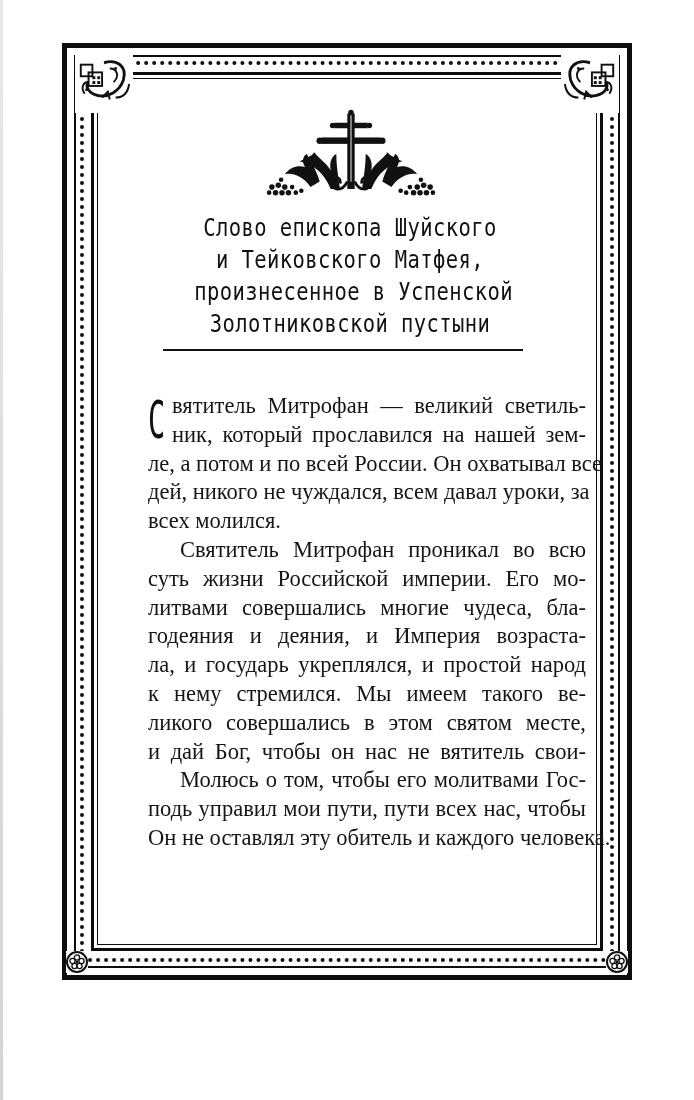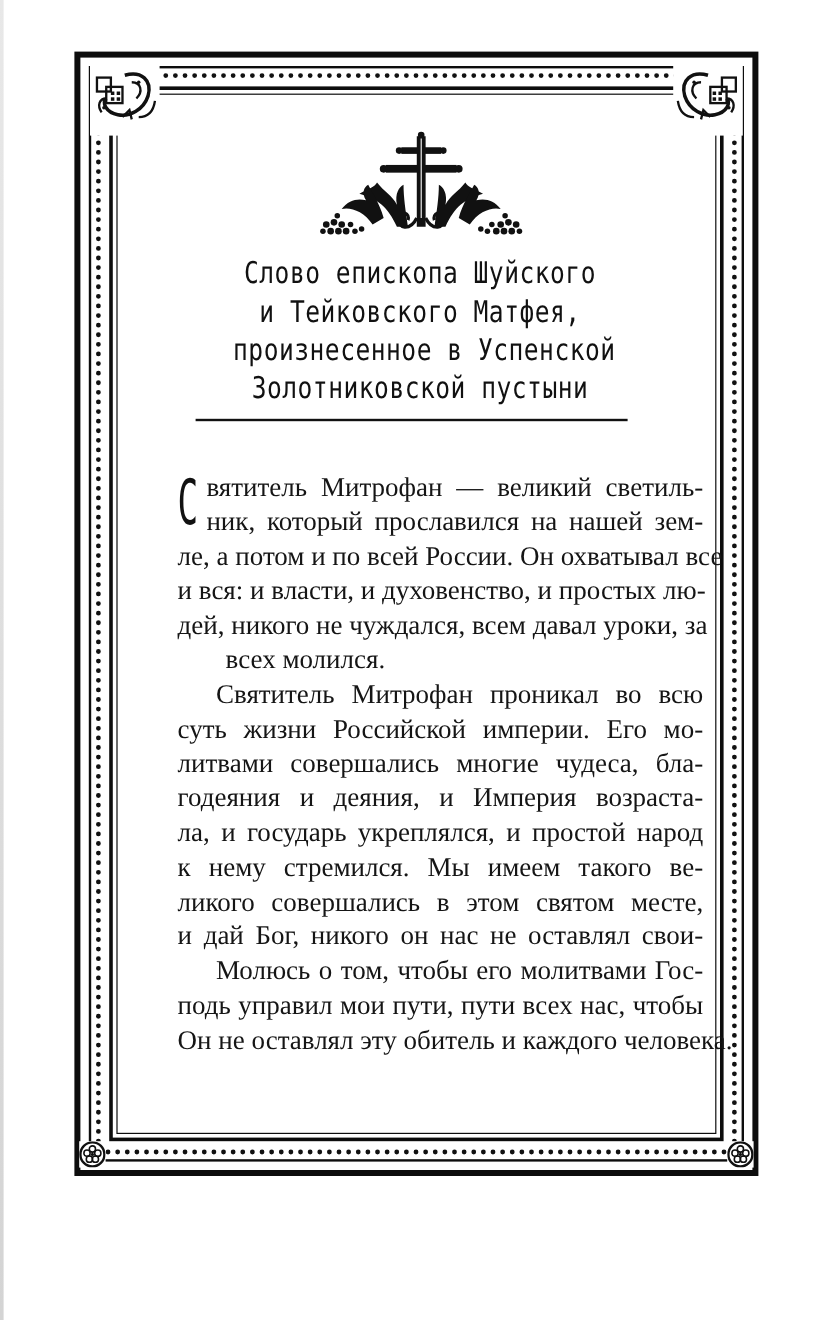--- a/index.html
+++ b/index.html
@@ -53,21 +53,21 @@
     .title-line { display: block; white-space: nowrap; }
     .title-rule {
       position: absolute; left: 163px; top: 349px; width: 360px; height: 2px; background: #111;
     }
     .body-text {
       position: absolute; left: 148px; top: 392px; width: 438px;
       font-family: "Liberation Serif", serif; font-size: 22.5px; line-height: 28.8px;
       color: #151515;
     }
     .line { display: block; white-space: nowrap; text-align: justify; text-align-last: justify; }
-    .line.last { text-align-last: left; margin-left: 40px; }
+    .line.last { text-align-last: left; }
     .line.indent { padding-left: 32px; }
     .dropcap-line { padding-left: 24px; }
     .dropcap {
       position: absolute; left: 0; top: 2px; font-family: "DejaVu Sans Mono", monospace;
       font-size: 52px; line-height: 52px; transform: scaleX(0.55); transform-origin: left top;
       color: #111;
     }
   </style>
 </head>
 <body>
@@ -200,32 +200,31 @@
   <span class="title-line">Золотниковской пустыни</span>
 </div>
 <div class="title-rule"></div>
 
 <div class="body-text">
   <div style="position:relative;">
     <span class="dropcap">С</span>
     <span class="line dropcap-line">вятитель Митрофан — великий светиль-</span>
     <span class="line dropcap-line">ник, который прославился на нашей зем-</span>
     <span class="line">ле, а потом и по всей России. Он охватывал все</span>
-    <span class="line">и вся: и власти, и духовенство, и простых лю-</span>
     <span class="line">дей, никого не чуждался, всем давал уроки, за</span>
     <span class="line last">всех молился.</span>
   </div>
   <div>
     <span class="line indent">Святитель Митрофан проникал во всю</span>
     <span class="line">суть жизни Российской империи. Его мо-</span>
     <span class="line">литвами совершались многие чудеса, бла-</span>
     <span class="line">годеяния и деяния, и Империя возраста-</span>
     <span class="line">ла, и государь укреплялся, и простой народ</span>
     <span class="line">к нему стремился. Мы имеем такого ве-</span>
     <span class="line">ликого совершались в этом святом месте,</span>
-    <span class="line">и дай Бог, никого он нас не оставлял свои-</span>
+    <span class="line">и дай Бог, чтобы он нас не вятитель свои-</span>
   </div>
   <div>
     <span class="line indent">Молюсь о том, чтобы его молитвами Гос-</span>
     <span class="line">подь управил мои пути, пути всех нас, чтобы</span>
     <span class="line">Он не оставлял эту обитель и каждого человека.</span>
   </div>
 </div>
 
 </body></html>

